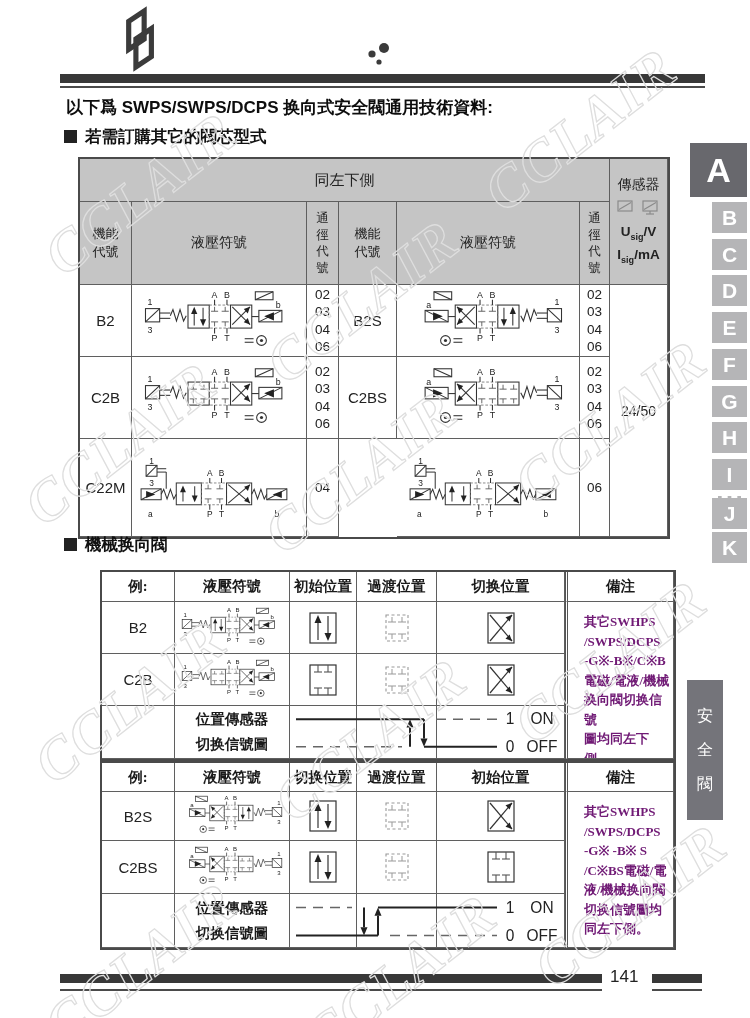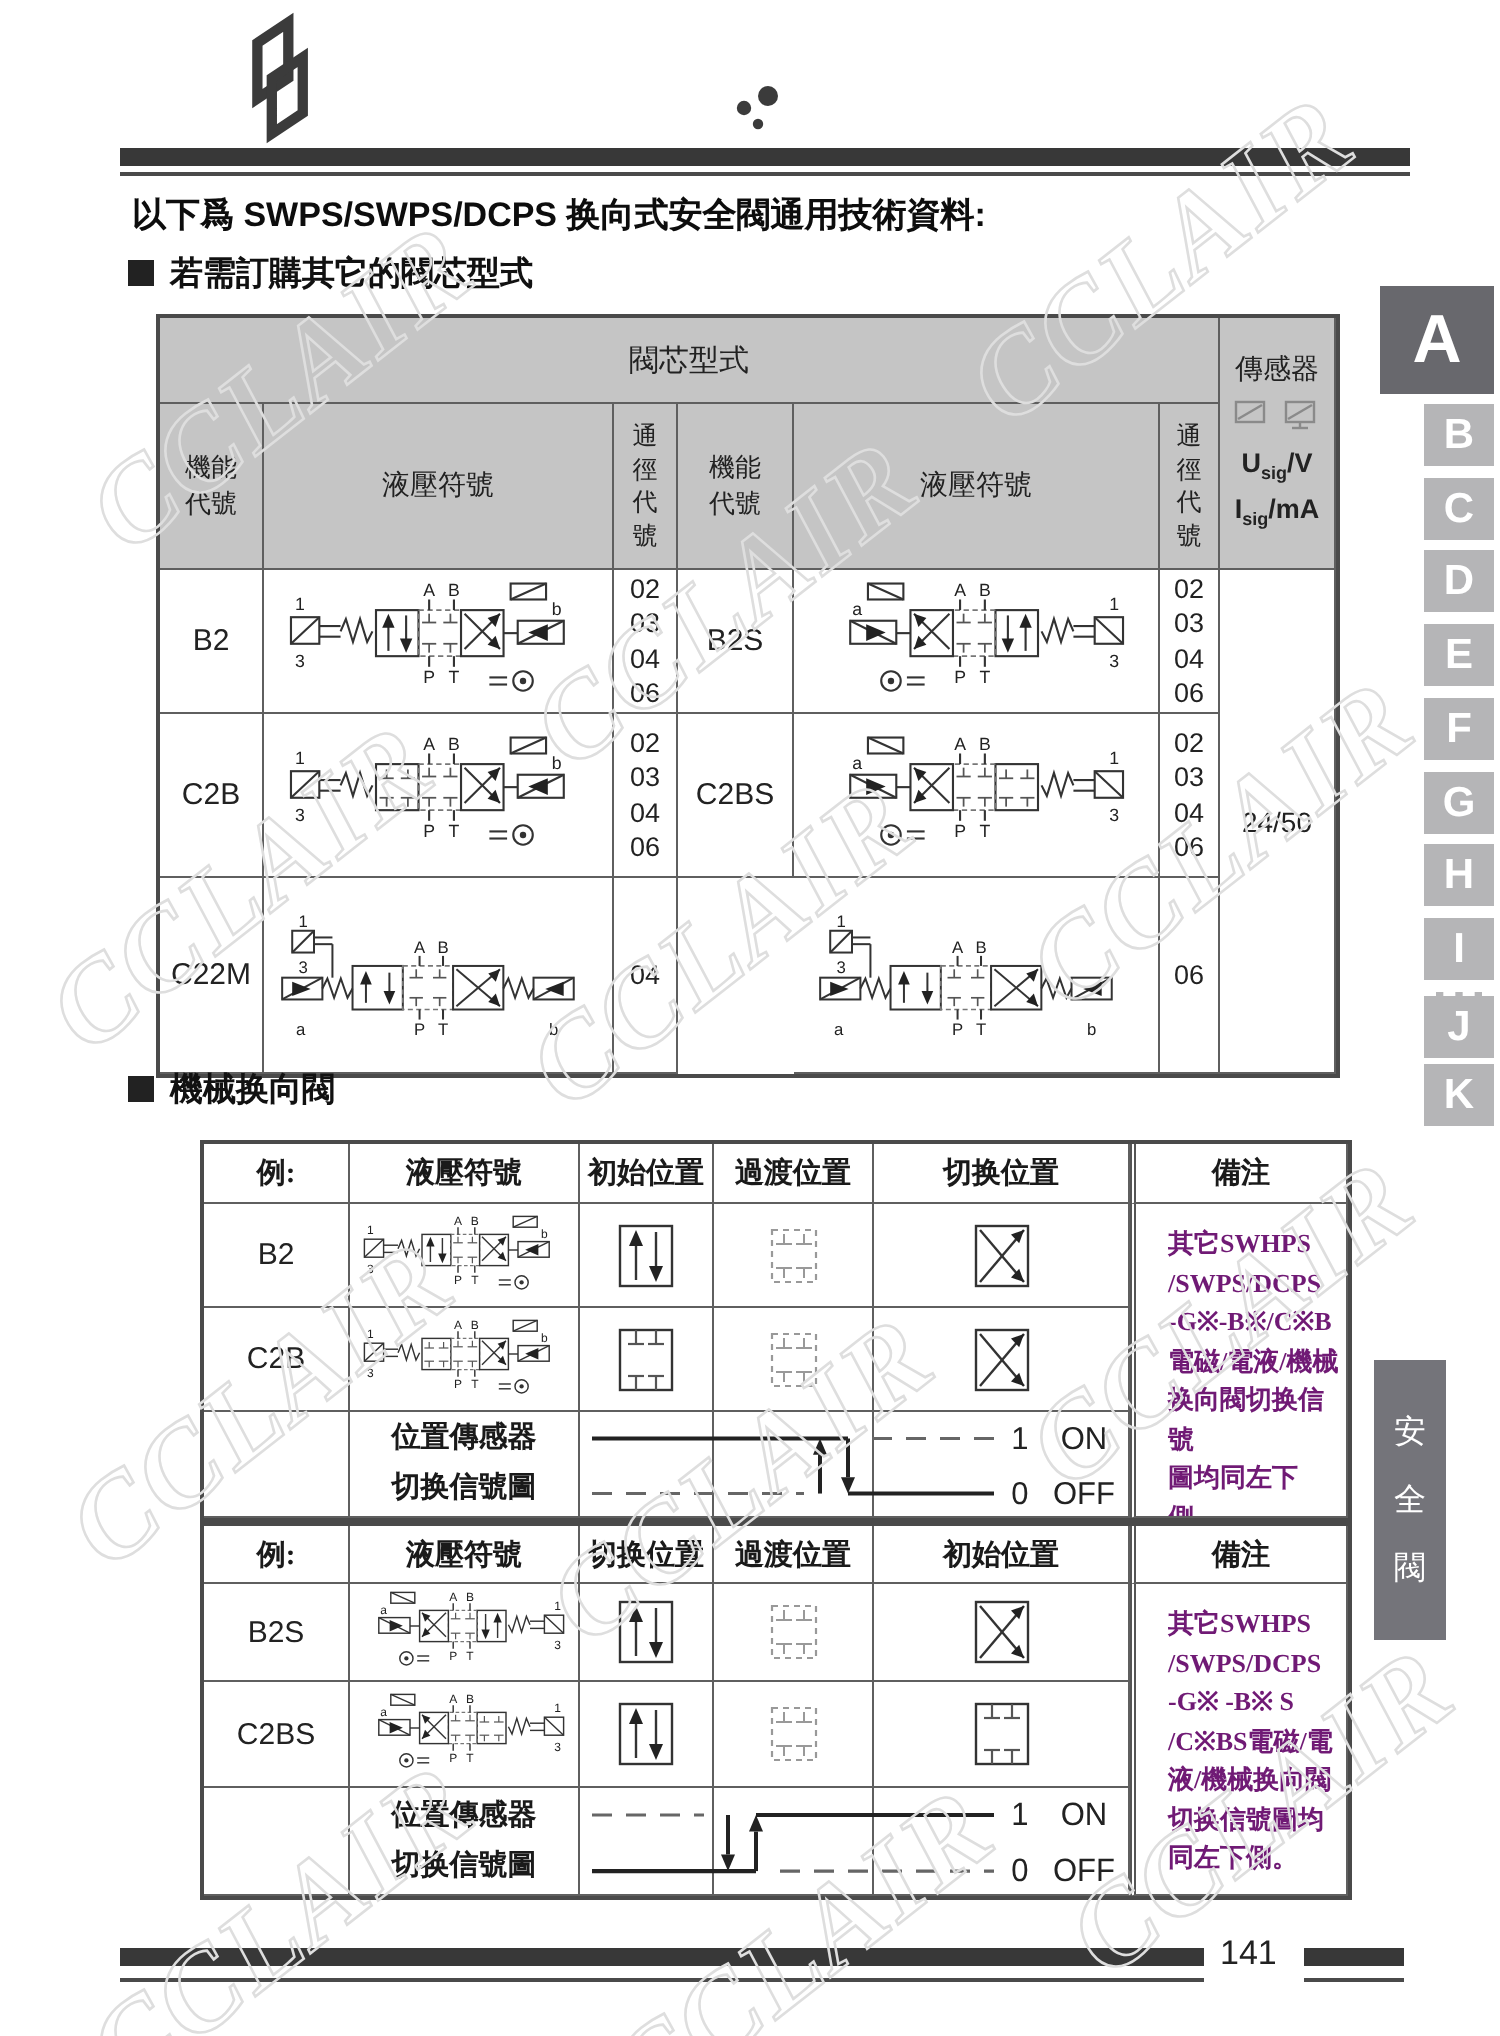--- a/index.html
+++ b/index.html
@@ -81,21 +81,21 @@
   <div class="line top-line"></div>
 
   <div class="intro">以下爲 SWPS/SWPS/DCPS 换向式安全閥通用技術資料:</div>
 
   <div class="sec s1">
     <span class="sq"></span>
     <span class="sect">若需訂購其它的閥芯型式</span>
   </div>
 
   <div id="main-table" class="grid">
-      <div class="gcell hd f15" style="grid-area: 1 / 1 / auto / 7;">閥芯型式</div>
+      <div class="gcell hd f15" style="grid-area: 1 / 1 / auto / 7;">同左下側</div>
       <div class="gcell hd" style="grid-area: 1 / 7 / 3; justify-content: center;">
         <div class="shead">
           <div>傳感器</div>
           <div class="sicons">
             <span>
               <svg width="20" height="18" viewBox="0 0 20 18">
                 <rect x="2" y="2" width="14" height="10" fill="none" stroke="#8a8a8a" stroke-width="1.2"></rect>
                 <line x1="3" y1="10.5" x2="15" y2="3.5" stroke="#8a8a8a" stroke-width="1.2"></line>
               </svg>
             </span>

